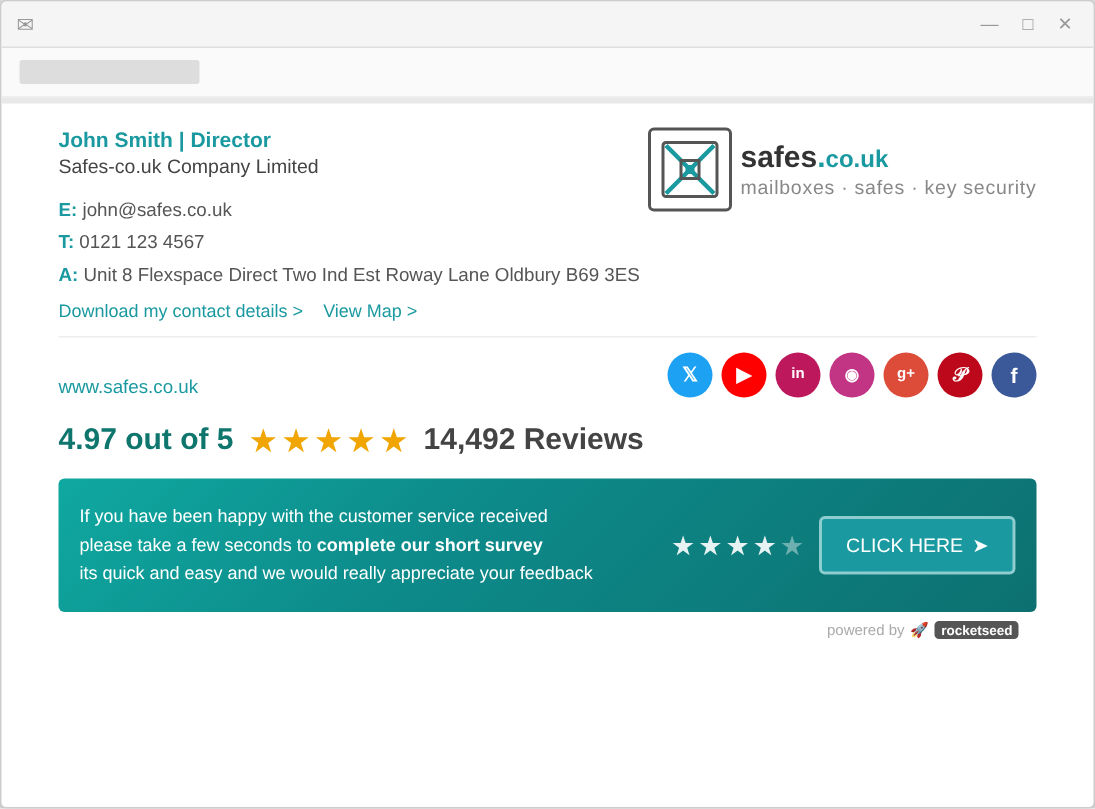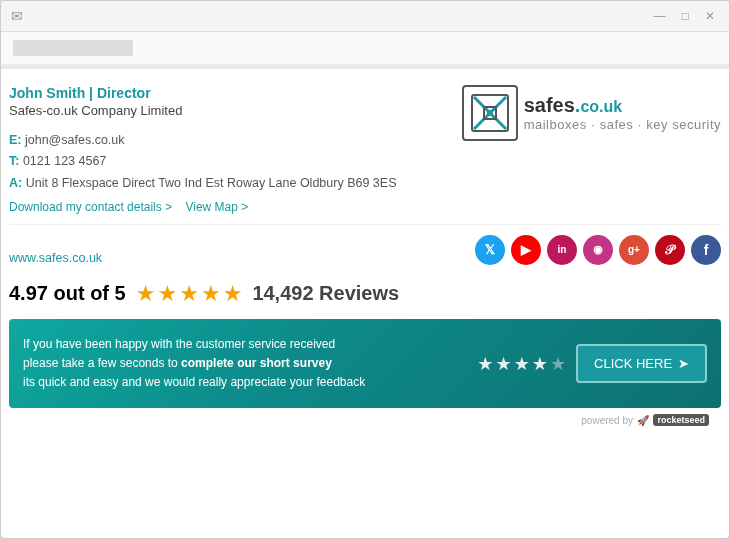--- a/index.html
+++ b/index.html
@@ -58,21 +58,21 @@
       height: 16px;
       background: #ddd;
       border-radius: 2px;
     }
     .separator-line {
       height: 4px;
       background: #e8e8e8;
       margin: 0;
     }
     .email-body {
-      padding: 16px 8px;
+      padding: 16px 38px;
     }
     .contact-name {
       color: #1a9aa0;
       font-weight: bold;
       font-size: 14px;
       margin-bottom: 2px;
     }
     .company-name {
       color: #444;
       font-size: 13px;
@@ -180,21 +180,21 @@
     .si-gplus { background: #dd4b39; }
     .si-pinterest { background: #bd081c; }
     .si-facebook { background: #3b5998; }
     .reviews-row {
       display: flex;
       align-items: center;
       gap: 10px;
       padding: 10px 0 12px 0;
     }
     .reviews-score {
-      color: #000000;
+      color: #0f766e;
       font-size: 20px;
       font-weight: bold;
     }
     .stars {
       display: flex;
       gap: 2px;
     }
     .star {
       color: #f0a500;
       font-size: 22px;

